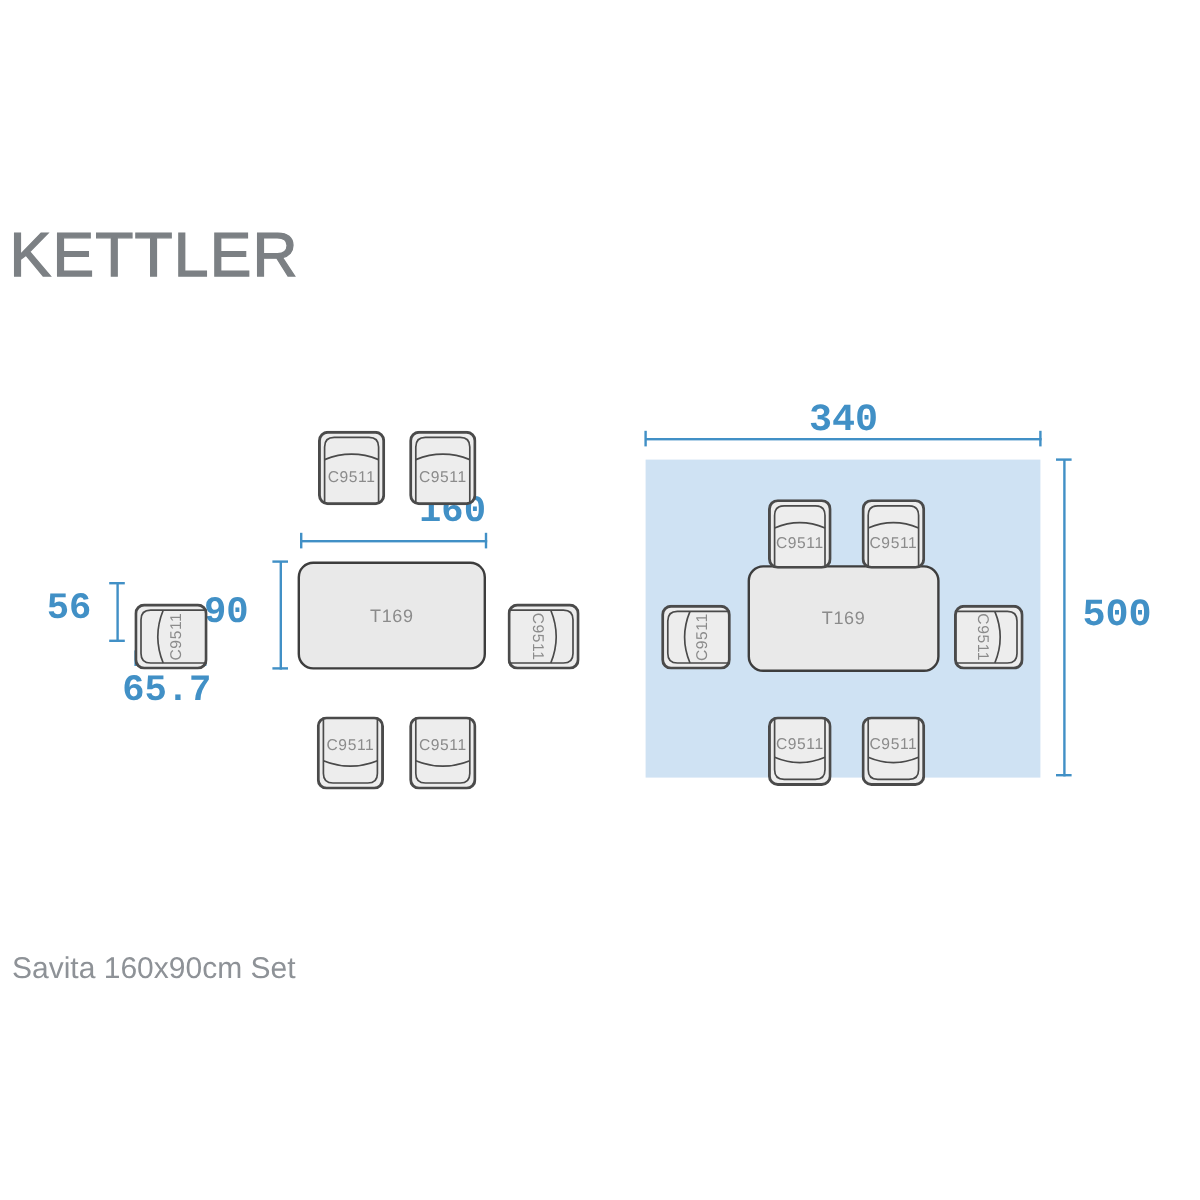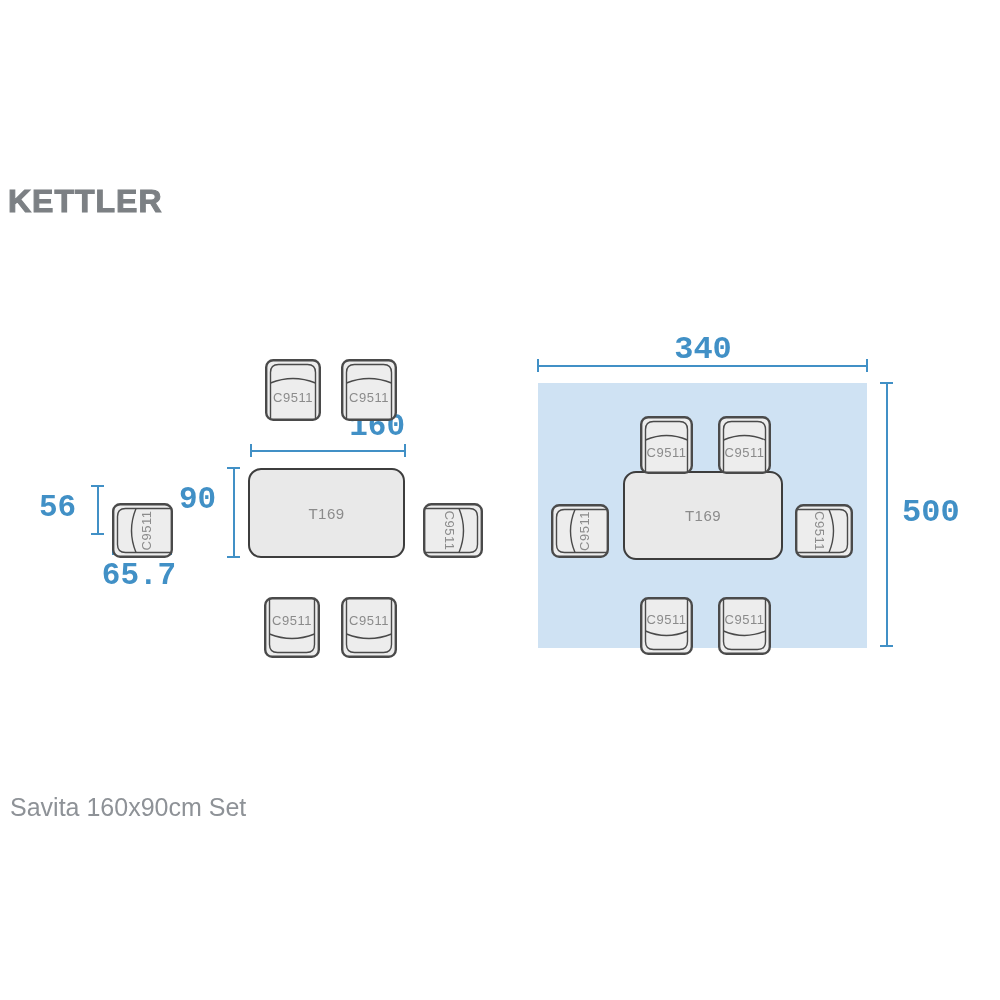--- a/index.html
+++ b/index.html
@@ -13,21 +13,21 @@
     --logo-gray:#7c8084;
     --footer-gray:#8e9297;
   }
   html,body{margin:0;padding:0;background:#ffffff;}
   .canvas{
     position:relative;width:1000px;height:1000px;background:#ffffff;overflow:hidden;
     font-family:"Liberation Sans","DejaVu Sans",sans-serif;
   }
   .logo{
     position:absolute;left:8px;top:183px;
-    font-size:32px;font-weight:bold;letter-spacing:1px;
+    font-size:52px;font-weight:normal;letter-spacing:1px;
     color:var(--logo-gray);
     -webkit-text-stroke:1.1px var(--logo-gray);
   }
   
   .table-top{
     position:absolute;box-sizing:border-box;
     background:var(--table-fill);
     border:2.5px solid var(--table-stroke);
     border-radius:13px;
     display:flex;align-items:center;justify-content:center;
@@ -66,21 +66,21 @@
 
   <div class="logo">KETTLER</div>
 
   <div>
 
     <div class="dim-text" style="left:248px;top:411px;width:157px;text-align:right">160</div>
     <div class="dim-line" style="left:251px;top:450px;width:155px;height:2px"></div>
     <div class="dim-tick" style="left:250px;top:444px;width:2px;height:13px"></div>
     <div class="dim-tick" style="left:404px;top:444px;width:2px;height:13px"></div>
 
-    <div class="dim-text" style="left:170px;top:484px;width:55px;text-align:center">90</div>
+    <div class="dim-text" style="left:170px;top:495px;width:55px;text-align:left">90</div>
     <div class="dim-line" style="left:233px;top:468px;width:2px;height:90px"></div>
     <div class="dim-tick" style="left:227px;top:467px;width:13px;height:2px"></div>
     <div class="dim-tick" style="left:227px;top:556px;width:13px;height:2px"></div>
 
     <div class="dim-text" style="left:30px;top:492px;width:55px;text-align:center">56</div>
     <div class="dim-line" style="left:97px;top:486px;width:2px;height:49px"></div>
     <div class="dim-tick" style="left:91px;top:485px;width:13px;height:2px"></div>
     <div class="dim-tick" style="left:91px;top:533px;width:13px;height:2px"></div>
 
     <div class="dim-line" style="left:113px;top:548px;width:59px;height:2px"></div>

